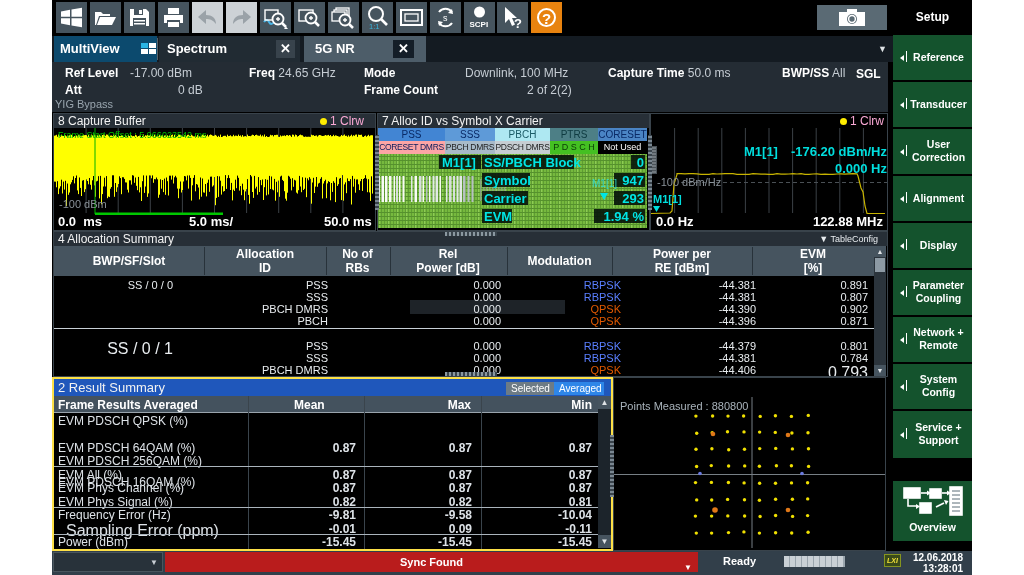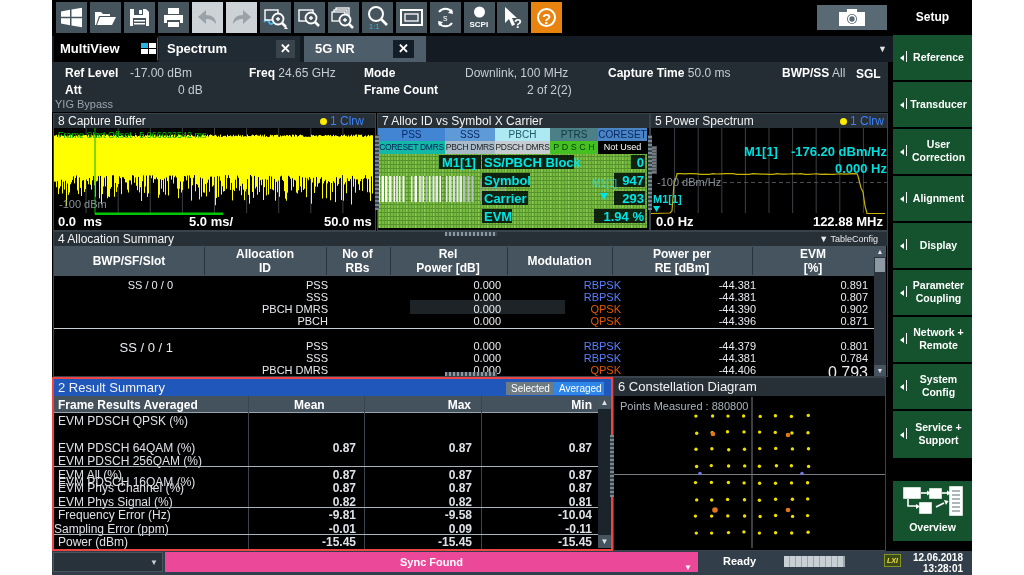--- a/index.html
+++ b/index.html
@@ -1,20 +1,20 @@
 <!DOCTYPE html>
 <html><head><meta charset="utf-8"><style>
 html,body{margin:0;padding:0;background:#fff;}
 body{width:1024px;height:575px;position:relative;font-family:"Liberation Sans",sans-serif;overflow:hidden;}
 #ui{position:absolute;left:52px;top:0;width:920px;height:575px;background:#000;}
 .abs{position:absolute;}
 .tbtn{position:absolute;top:2px;width:31px;height:31px;background:#46545e;padding-top:2px;box-sizing:border-box;}
 .tbtn.lite{background:#cdd2d6;}
 .ttl{position:absolute;left:0;top:0;right:0;height:14px;background:#272f37;color:#f2f2f2;font-size:12px;line-height:14px;padding-left:4px;white-space:nowrap;}
-.clrw{position:absolute;top:0;right:3px;height:14px;color:#3b82f6;font-size:12px;line-height:14px;}
+.clrw{position:absolute;top:0;right:3px;height:14px;color:#f9a8d4;font-size:12px;line-height:14px;}
 .dot{display:inline-block;width:7px;height:7px;border-radius:50%;background:#ffed00;margin-right:3px;}
 .panel{position:absolute;background:#000;border:1px solid #39434b;overflow:hidden;}
 .hl{font-weight:bold;color:#fff;}
 .hv{color:#c6cdd4;}
 .sbtn{position:absolute;left:841px;width:79px;background:#14532d;color:#fff;font-weight:bold;font-size:10.5px;text-align:center;}
 .sbtn .mk{position:absolute;left:7px;width:10px;height:12px;}.sbtn .mk i{position:absolute;left:0;top:3.5px;width:0;height:0;border-right:4px solid #fff;border-top:3px solid transparent;border-bottom:3px solid transparent;}.sbtn .mk b{position:absolute;left:6px;top:0;width:1px;height:11px;background:#fff;}
 </style></head>
 <body>
 <div id="ui">
 
@@ -103,21 +103,21 @@
         </svg></div>
       <div class="abs" style="left:765px;top:5px;width:70px;height:25px;background:#5a6a74;"><svg width="70" height="25" viewBox="0 0 70 25">
           <rect x="22" y="7" width="26" height="14" fill="#fff"></rect>
           <rect x="30" y="4" width="10" height="4" fill="#fff"></rect>
           <circle cx="35" cy="14" r="5" fill="#5a6a74"></circle>
           <circle cx="35" cy="14" r="3.4" fill="none" stroke="#fff" stroke-width="1.5"></circle>
         </svg></div>
     </div>
 
 <div class="abs" style="left:0;top:36px;width:841px;height:26px;background:#141b22;">
-  <div class="abs" style="left:2px;top:0;width:103px;height:26px;background:#000000;color:#fff;font-weight:bold;font-size:13px;line-height:26px;padding-left:6px;box-sizing:border-box;">MultiView</div>
+  <div class="abs" style="left:2px;top:0;width:103px;height:26px;background:#0c4a6e;color:#fff;font-weight:bold;font-size:13px;line-height:26px;padding-left:6px;box-sizing:border-box;">MultiView</div>
   <div class="abs" style="left:89px;top:7px;width:15px;height:11px;">
     <div class="abs" style="left:0;top:0;width:7px;height:5px;background:#2ab4e4;"></div>
     <div class="abs" style="left:8px;top:0;width:7px;height:5px;background:#fff;"></div>
     <div class="abs" style="left:0;top:6px;width:7px;height:5px;background:#fff;"></div>
     <div class="abs" style="left:8px;top:6px;width:7px;height:5px;background:#fff;"></div>
   </div>
   <div class="abs" style="left:107px;top:0;width:141px;height:26px;background:#212b33;color:#fff;font-weight:bold;font-size:13px;line-height:26px;padding-left:8px;box-sizing:border-box;">Spectrum</div>
   <div class="abs" style="left:224px;top:4px;width:19px;height:18px;background:#38434c;color:#fff;font-weight:bold;font-size:13px;text-align:center;line-height:18px;">✕</div>
   <div class="abs" style="left:252px;top:0;width:122px;height:26px;background:#4d5d69;color:#fff;font-weight:bold;font-size:13px;line-height:26px;padding-left:11px;box-sizing:border-box;">5G NR</div>
   <div class="abs" style="left:341px;top:4px;width:21px;height:18px;background:#141e28;color:#fff;font-weight:bold;font-size:13px;text-align:center;line-height:18px;">✕</div>
@@ -171,21 +171,21 @@
 </div>
 
 <div class="panel" style="left:325px;top:113px;width:271px;height:116px;">
   <div class="ttl">7 Alloc ID vs Symbol X Carrier</div>
   <div class="abs" id="alloc" style="left:0;top:14px;width:269px;height:100px;">
         <div class="abs" style="left:0px;top:0;width:67px;height:13px;background:#4285d3;color:#0a2a66;font-size:10px;text-align:center;line-height:13px;">PSS</div>
         <div class="abs" style="left:67px;top:0;width:50px;height:13px;background:#5e9ad8;color:#0a2a66;font-size:10px;text-align:center;line-height:13px;">SSS</div>
         <div class="abs" style="left:117px;top:0;width:55px;height:13px;background:#aee8f2;color:#1a5a66;font-size:10px;text-align:center;line-height:13px;">PBCH</div>
         <div class="abs" style="left:172px;top:0;width:48px;height:13px;background:#4d7f86;color:#0e3a40;font-size:10px;text-align:center;line-height:13px;">PTRS</div>
         <div class="abs" style="left:220px;top:0;width:49px;height:13px;background:#4a84c4;color:#0a2a66;font-size:10px;text-align:center;line-height:13px;">CORESET</div>
-        <div class="abs" style="left:0px;top:13px;width:67px;height:13px;background:#14b8a6;color:#0a1a5a;font-size:8.5px;letter-spacing:-0.3px;text-align:center;line-height:13px;white-space:nowrap;overflow:hidden;">CORESET DMRS</div>
+        <div class="abs" style="left:0px;top:13px;width:67px;height:13px;background:#fca5a5;color:#0a1a5a;font-size:8.5px;letter-spacing:-0.3px;text-align:center;line-height:13px;white-space:nowrap;overflow:hidden;">CORESET DMRS</div>
         <div class="abs" style="left:67px;top:13px;width:50px;height:13px;background:#a8bac8;color:#222;font-size:8.5px;letter-spacing:-0.3px;text-align:center;line-height:13px;white-space:nowrap;overflow:hidden;">PBCH DMRS</div>
         <div class="abs" style="left:117px;top:13px;width:55px;height:13px;background:#c6cdd2;color:#222;font-size:8.5px;letter-spacing:-0.3px;text-align:center;line-height:13px;white-space:nowrap;overflow:hidden;">PDSCH DMRS</div>
         <div class="abs" style="left:172px;top:13px;width:48px;height:13px;background:#44c022;color:#0a3a06;font-size:9px;text-align:center;line-height:13px;white-space:nowrap;overflow:hidden;">P D S C H</div>
         <div class="abs" style="left:220px;top:13px;width:49px;height:13px;background:#000;color:#fff;font-size:9px;text-align:center;line-height:13px;white-space:nowrap;overflow:hidden;">Not Used</div>
         <svg width="269" height="74" viewBox="0 0 269 74" style="position:absolute;left:0;top:26px">
 <rect width="269" height="74" fill="#76b93e"></rect>
 <line x1="0.5" y1="0" x2="0.5" y2="74" stroke="#5f9c33" stroke-width="1"></line>
           <line x1="3.5" y1="0" x2="3.5" y2="74" stroke="#5f9c33" stroke-width="1"></line>
           <line x1="6.5" y1="0" x2="6.5" y2="74" stroke="#5f9c33" stroke-width="1"></line>
           <line x1="9.5" y1="0" x2="9.5" y2="74" stroke="#5f9c33" stroke-width="1"></line>
@@ -375,21 +375,20 @@
 <text x="266" y="49" fill="#00e5e5" font-size="13" font-weight="bold" text-anchor="end" font-family="Liberation Sans">293</text>
 <text x="106" y="67" fill="#00e5e5" font-size="13" font-weight="bold" font-family="Liberation Sans">EVM</text>
 <text x="266" y="67" fill="#00e5e5" font-size="13" font-weight="bold" text-anchor="end" font-family="Liberation Sans">1.94 %</text>
 <text x="214" y="33" fill="#2ee0e0" font-size="10" font-family="Liberation Sans" opacity="0.85">M1[1]</text>
 <path d="M222 39 l8 0 l-4 7 Z" fill="#00e5e5"></path>
 </svg>
       </div>
 </div>
 
 <div class="panel" style="left:598px;top:113px;width:236px;height:116px;">
-  <div class="ttl">5 Power Spectrum</div>
   <div class="clrw"><span class="dot"></span>1 Clrw</div>
   <div class="abs" id="spec" style="left:0;top:14px;width:237px;height:100px;">
         <svg width="237" height="100" viewBox="0 0 237 100" style="position:absolute">
 <rect width="237" height="100" fill="#000"></rect>
 <line x1="23.6" y1="0" x2="23.6" y2="85" stroke="#3b4046" stroke-width="1"></line>
           <line x1="47.2" y1="0" x2="47.2" y2="85" stroke="#3b4046" stroke-width="1"></line>
           <line x1="70.8" y1="0" x2="70.8" y2="85" stroke="#3b4046" stroke-width="1"></line>
           <line x1="94.4" y1="0" x2="94.4" y2="85" stroke="#3b4046" stroke-width="1"></line>
           <line x1="118.0" y1="0" x2="118.0" y2="85" stroke="#3b4046" stroke-width="1"></line>
           <line x1="141.6" y1="0" x2="141.6" y2="85" stroke="#3b4046" stroke-width="1"></line>
@@ -457,42 +456,42 @@
       <div class="abs" style="left:150px;top:71px;width:124px;text-align:right;font-size:11px;color:#e8ecef;">PBCH DMRS</div>
       <div class="abs" style="left:336px;top:71px;width:111px;text-align:right;font-size:11px;color:#e8ecef;">0.000</div>
       <div class="abs" style="left:452px;top:71px;width:115px;text-align:right;font-size:11px;color:#e05800;">QPSK</div>
       <div class="abs" style="left:586px;top:71px;width:116px;text-align:right;font-size:11px;color:#e8ecef;">-44.390</div>
       <div class="abs" style="left:726px;top:71px;width:88px;text-align:right;font-size:11px;color:#e8ecef;">0.902</div>
       <div class="abs" style="left:150px;top:83px;width:124px;text-align:right;font-size:11px;color:#e8ecef;">PBCH</div>
       <div class="abs" style="left:336px;top:83px;width:111px;text-align:right;font-size:11px;color:#e8ecef;">0.000</div>
       <div class="abs" style="left:452px;top:83px;width:115px;text-align:right;font-size:11px;color:#e05800;">QPSK</div>
       <div class="abs" style="left:586px;top:83px;width:116px;text-align:right;font-size:11px;color:#e8ecef;">-44.396</div>
       <div class="abs" style="left:726px;top:83px;width:88px;text-align:right;font-size:11px;color:#e8ecef;">0.871</div>
-      <div class="abs" style="left:-1px;top:108px;width:120px;text-align:right;font-size:13px;color:#e8ecef;">SS / 0 / 1</div>
+      <div class="abs" style="left:-1px;top:108px;width:120px;text-align:right;font-size:16px;color:#e8ecef;">SS / 0 / 1</div>
       <div class="abs" style="left:150px;top:108px;width:124px;text-align:right;font-size:11px;color:#e8ecef;">PSS</div>
       <div class="abs" style="left:336px;top:108px;width:111px;text-align:right;font-size:11px;color:#e8ecef;">0.000</div>
       <div class="abs" style="left:452px;top:108px;width:115px;text-align:right;font-size:11px;color:#5a7fff;">RBPSK</div>
       <div class="abs" style="left:586px;top:108px;width:116px;text-align:right;font-size:11px;color:#e8ecef;">-44.379</div>
       <div class="abs" style="left:726px;top:108px;width:88px;text-align:right;font-size:11px;color:#e8ecef;">0.801</div>
       <div class="abs" style="left:150px;top:120px;width:124px;text-align:right;font-size:11px;color:#e8ecef;">SSS</div>
       <div class="abs" style="left:336px;top:120px;width:111px;text-align:right;font-size:11px;color:#e8ecef;">0.000</div>
       <div class="abs" style="left:452px;top:120px;width:115px;text-align:right;font-size:11px;color:#5a7fff;">RBPSK</div>
       <div class="abs" style="left:586px;top:120px;width:116px;text-align:right;font-size:11px;color:#e8ecef;">-44.381</div>
       <div class="abs" style="left:726px;top:120px;width:88px;text-align:right;font-size:11px;color:#e8ecef;">0.784</div>
       <div class="abs" style="left:150px;top:132px;width:124px;text-align:right;font-size:11px;color:#e8ecef;">PBCH DMRS</div>
       <div class="abs" style="left:336px;top:132px;width:111px;text-align:right;font-size:11px;color:#e8ecef;">0.000</div>
       <div class="abs" style="left:452px;top:132px;width:115px;text-align:right;font-size:11px;color:#e05800;">QPSK</div>
       <div class="abs" style="left:586px;top:132px;width:116px;text-align:right;font-size:11px;color:#e8ecef;">-44.406</div>
       <div class="abs" style="left:726px;top:132px;width:88px;text-align:right;font-size:16px;color:#e8ecef;">0.793</div>
       <div class="abs" style="left:0;top:96px;width:820px;height:1px;background:#c8d0d6;"></div>
       <div class="abs" style="left:391px;top:-1px;width:52px;height:5px;background:repeating-linear-gradient(90deg,#8a97a0 0 2px,#39434b 2px 4px);"></div>
       <div class="abs" style="left:391px;top:140px;width:52px;height:5px;background:repeating-linear-gradient(90deg,#8a97a0 0 2px,#39434b 2px 4px);"></div>
     </div>
 
-<div class="panel" style="left:0px;top:377px;width:557px;height:170px;border:2px solid #ef4444;" id="result">
+<div class="panel" style="left:0px;top:377px;width:557px;height:170px;border:2px solid #fde047;" id="result">
   <div class="ttl" style="background:#1f57bb;height:17px;line-height:17px;font-size:13px;">2 Result Summary</div>
   <div class="abs" style="right:57px;top:3px;width:38px;text-align:center;height:13px;background:#6d7b85;color:#fff;font-size:10px;line-height:13px;padding:0 5px;">Selected</div>
   <div class="abs" style="right:7px;top:3px;width:40px;text-align:center;height:13px;background:#2e86e8;color:#fff;font-size:10px;line-height:13px;padding:0 5px;">Averaged</div>
       <div class="abs" style="left:0;top:17px;width:544px;height:17px;background:#44525e;"></div>
       <div class="abs" style="left:4px;top:19px;color:#fff;font-weight:bold;font-size:12px;">Frame Results Averaged</div>
       <div class="abs" style="left:0;top:33px;width:544px;height:1px;background:#9aa4ad;"></div>
       <div class="abs" style="left:240px;top:19px;width:60px;color:#fff;font-weight:bold;font-size:12px;">Mean</div>
       <div class="abs" style="left:357px;top:19px;width:60px;text-align:right;color:#fff;font-weight:bold;font-size:12px;">Max</div>
       <div class="abs" style="left:478px;top:19px;width:60px;text-align:right;color:#fff;font-weight:bold;font-size:12px;">Min</div>
       <div class="abs" style="left:194px;top:17px;width:1px;height:154px;background:#3a444c;"></div>
@@ -518,35 +517,34 @@
       <div class="abs" style="left:338px;top:102px;width:80px;text-align:right;font-weight:bold;font-size:12px;color:#dde2e7;">0.87</div>
       <div class="abs" style="left:458px;top:102px;width:80px;text-align:right;font-weight:bold;font-size:12px;color:#dde2e7;">0.87</div>
       <div class="abs" style="left:4px;top:116px;font-size:12px;color:#dde2e7;white-space:nowrap;">EVM Phys Signal (%)</div>
       <div class="abs" style="left:222px;top:116px;width:80px;text-align:right;font-weight:bold;font-size:12px;color:#dde2e7;">0.82</div>
       <div class="abs" style="left:338px;top:116px;width:80px;text-align:right;font-weight:bold;font-size:12px;color:#dde2e7;">0.82</div>
       <div class="abs" style="left:458px;top:116px;width:80px;text-align:right;font-weight:bold;font-size:12px;color:#dde2e7;">0.81</div>
       <div class="abs" style="left:4px;top:129px;font-size:12px;color:#dde2e7;white-space:nowrap;">Frequency Error (Hz)</div>
       <div class="abs" style="left:222px;top:129px;width:80px;text-align:right;font-weight:bold;font-size:12px;color:#dde2e7;">-9.81</div>
       <div class="abs" style="left:338px;top:129px;width:80px;text-align:right;font-weight:bold;font-size:12px;color:#dde2e7;">-9.58</div>
       <div class="abs" style="left:458px;top:129px;width:80px;text-align:right;font-weight:bold;font-size:12px;color:#dde2e7;">-10.04</div>
-      <div class="abs" style="left:0;top:143px;font-size:12px;color:#dde2e7;white-space:nowrap;text-decoration:underline;">Sampling Error (ppm)</div>
+      <div class="abs" style="left:12px;top:143px;font-size:16px;color:#dde2e7;white-space:nowrap;">Sampling Error (ppm)</div>
       <div class="abs" style="left:222px;top:143px;width:80px;text-align:right;font-weight:bold;font-size:12px;color:#dde2e7;">-0.01</div>
       <div class="abs" style="left:338px;top:143px;width:80px;text-align:right;font-weight:bold;font-size:12px;color:#dde2e7;">0.09</div>
       <div class="abs" style="left:458px;top:143px;width:80px;text-align:right;font-weight:bold;font-size:12px;color:#dde2e7;">-0.11</div>
       <div class="abs" style="left:4px;top:156px;font-size:12px;color:#dde2e7;white-space:nowrap;">Power (dBm)</div>
       <div class="abs" style="left:222px;top:156px;width:80px;text-align:right;font-weight:bold;font-size:12px;color:#dde2e7;">-15.45</div>
       <div class="abs" style="left:338px;top:156px;width:80px;text-align:right;font-weight:bold;font-size:12px;color:#dde2e7;">-15.45</div>
       <div class="abs" style="left:458px;top:156px;width:80px;text-align:right;font-weight:bold;font-size:12px;color:#dde2e7;">-15.45</div>
       <div class="abs" style="left:0;top:87px;width:544px;height:1px;background:#aab4bc;"></div>
       <div class="abs" style="left:0;top:128px;width:544px;height:1px;background:#aab4bc;"></div>
       <div class="abs" style="left:0;top:155px;width:544px;height:1px;background:#aab4bc;"></div>
     </div>
 
 <div class="panel" style="left:561px;top:377px;width:271px;height:172px;">
-  <div class="ttl" style="height:18px;line-height:18px;font-size:13px;">6 Constellation Diagram</div>
   <div class="abs" style="left:6px;top:22px;color:#aab4bc;font-size:11px;z-index:2;">Points Measured : 880800</div>
   <div class="abs" id="const" style="left:0;top:19px;width:273px;height:151px;">
         <svg width="273" height="151" viewBox="0 0 273 151" style="position:absolute">
 <rect width="273" height="151" fill="#000"></rect>
 <line x1="0" y1="77.5" x2="273" y2="77.5" stroke="#777f85" stroke-width="1"></line>
 <line x1="138" y1="0" x2="138" y2="151" stroke="#777f85" stroke-width="1"></line>
 <circle cx="81.9" cy="19.1" r="1.7" fill="#f0e000"></circle>
           <circle cx="98.6" cy="19.0" r="1.7" fill="#f0e000"></circle>
           <circle cx="114.0" cy="19.1" r="1.7" fill="#f0e000"></circle>
           <circle cx="129.6" cy="19.0" r="1.7" fill="#f0e000"></circle>
@@ -713,21 +711,21 @@
             <path d="M52 6 h8 M52 10 h8 M52 14 h8 M52 18 h8 M52 22 h8 M52 26 h8"></path>
           </g>
 </svg>
 <div style="line-height:12px;">Overview</div></div>
     </div>
 
 <div class="abs" style="left:0;top:551px;width:920px;height:24px;background:#323f4a;">
   <div class="abs" style="left:1px;top:1px;width:110px;height:20px;background:#28323a;border:1px solid #4a565e;box-sizing:border-box;">
      <div class="abs" style="right:4px;top:5px;color:#c8ced4;font-size:8px;">▼</div>
   </div>
-  <div class="abs" style="left:113px;top:1px;width:533px;height:20px;background:#ec4899;color:#fff;font-weight:bold;font-size:11px;text-align:center;line-height:20px;">Sync Found
+  <div class="abs" style="left:113px;top:1px;width:533px;height:20px;background:#b91c1c;color:#fff;font-weight:bold;font-size:11px;text-align:center;line-height:20px;">Sync Found
      <div class="abs" style="right:6px;top:6px;color:#fff;font-size:8px;">▼</div>
   </div>
   <div class="abs" style="left:671px;top:4px;color:#fff;font-weight:bold;font-size:11px;">Ready</div>
   <div class="abs" style="left:732px;top:5px;width:61px;height:11px;background:#9aa5ad;" id="prog">
         <div class="abs" style="left:0px;top:0;width:5px;height:11px;background:#c9d0d5;"></div>
         <div class="abs" style="left:6px;top:0;width:5px;height:11px;background:#c9d0d5;"></div>
         <div class="abs" style="left:12px;top:0;width:5px;height:11px;background:#c9d0d5;"></div>
         <div class="abs" style="left:18px;top:0;width:5px;height:11px;background:#c9d0d5;"></div>
         <div class="abs" style="left:24px;top:0;width:5px;height:11px;background:#c9d0d5;"></div>
         <div class="abs" style="left:30px;top:0;width:5px;height:11px;background:#c9d0d5;"></div>

